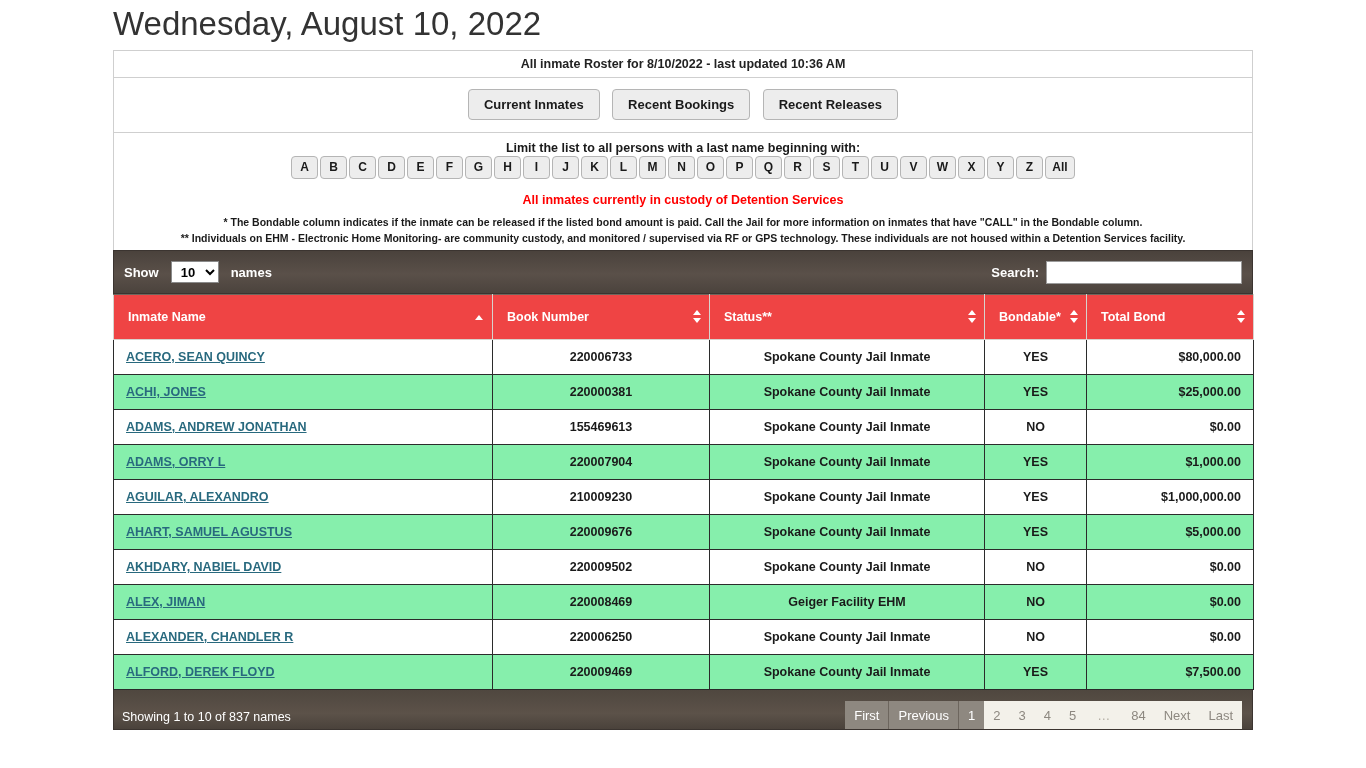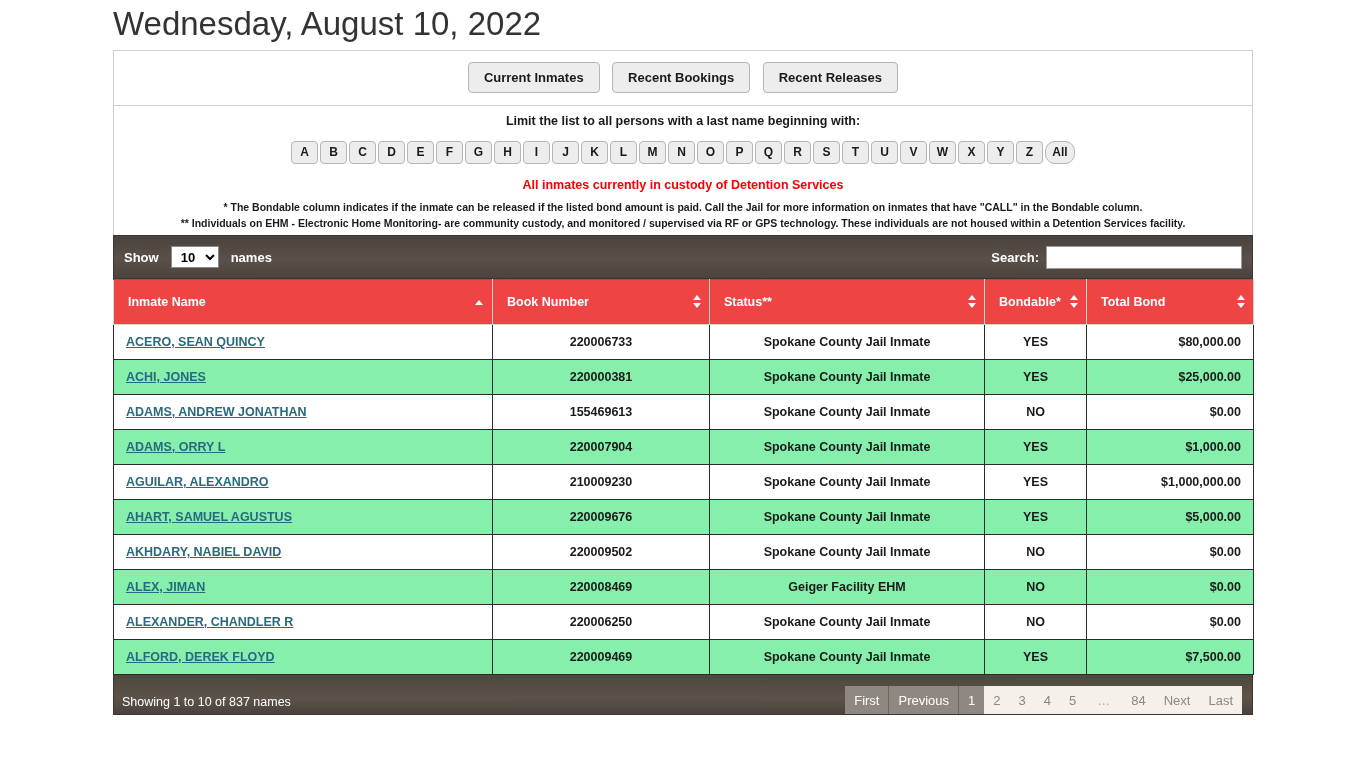--- a/index.html
+++ b/index.html
@@ -59,21 +59,21 @@
     margin: 0 4px;
     cursor: pointer;
     line-height: 15px;
   }
 
   .alpha-block { padding: 8px 0 6px 0; }
   .alpha-caption {
     font-size: 12.5px;
     font-weight: bold;
     color: #1a1a1a;
-    padding-bottom: 12px;
+    padding-bottom: 0;
     line-height: 15px;
   }
   .alpha-list { white-space: nowrap; }
   .alpha-btn {
     display: inline-block;
     font-family: "Liberation Sans", sans-serif;
     font-size: 12px;
     font-weight: bold;
     color: #1a1a1a;
     background: #ededed;
@@ -81,21 +81,21 @@
     border-radius: 4px;
     width: 27px;
     height: 23px;
     line-height: 21px;
     text-align: center;
     margin: 0 1px;
     cursor: pointer;
     padding: 0;
     vertical-align: middle;
   }
-  .alpha-btn.wide { width: 30px; border-radius: 10px; }
+  .alpha-btn.wide { width: 30px; }
 
   .notice {
     color: #ff0000;
     font-size: 12.5px;
     font-weight: bold;
     padding: 7px 0 6px 0;
     line-height: 16px;
   }
   .fineprint {
     font-size: 10.5px;
@@ -273,20 +273,23 @@
 </style>
 </head>
 <body>
 
 <div class="page">
 
   <h1 class="page-title">Wednesday, August 10, 2022</h1>
 
   <div class="roster">
 
+    <div class="panel-row first">
+      <div class="roster-head">All inmate Roster for 8/10/2022 - last updated 10:36 AM</div>
+    </div>
 
     <div class="panel-row">
       <div class="btn-row">
         <button class="tab-btn">Current Inmates</button>
         <button class="tab-btn">Recent Bookings</button>
         <button class="tab-btn">Recent Releases</button>
       </div>
     </div>
 
     <div class="panel-row">

